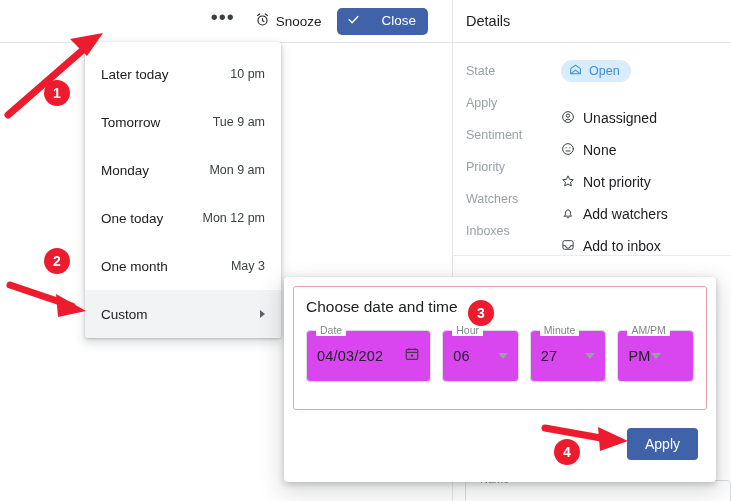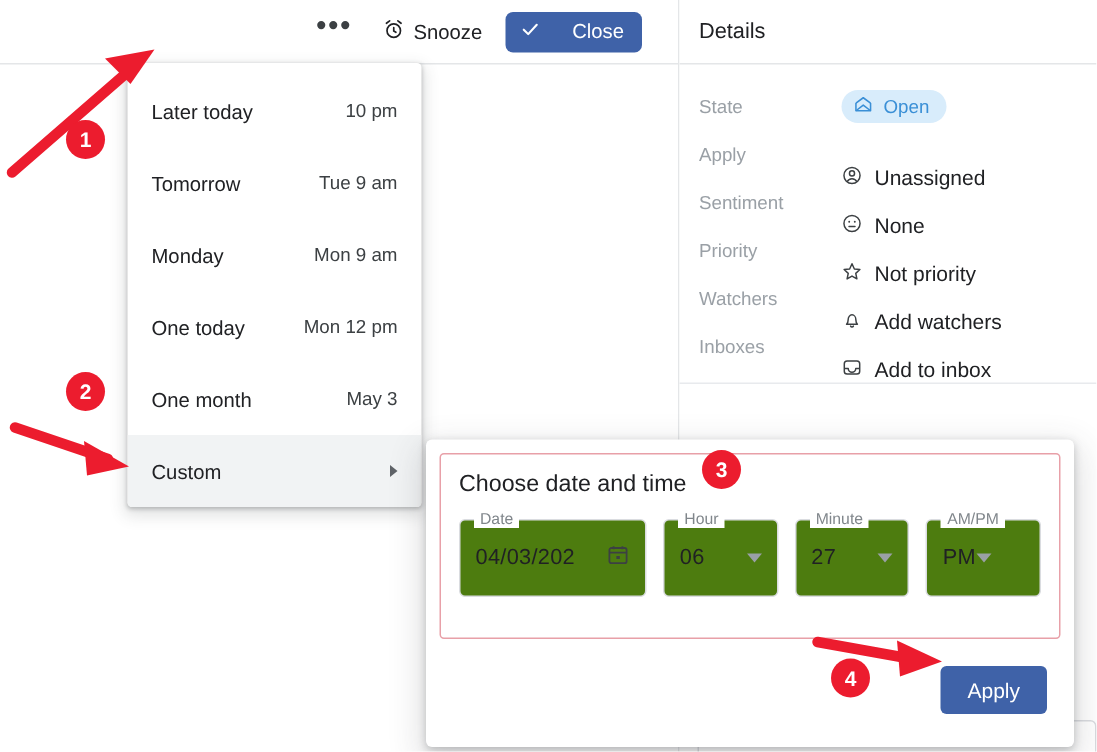--- a/index.html
+++ b/index.html
@@ -78,31 +78,30 @@
   .name-legend {
     position:absolute; left:10px; top:-8px; background:#fff; padding:0 4px;
     font-size:11px; color:#80868b;
   }
 
   
   .dt-dialog {
     position:absolute; left:284px; top:277px; width:432px; height:205px;
     background:#fff; border-radius:4px;
     box-shadow: 0 2px 6px rgba(60,64,67,.28), 0 8px 22px 4px rgba(60,64,67,.16);
-    margin-top: 16px;
   }
   .dt-inner {
     position:absolute; left:9px; top:9px; width:414px; height:124px;
     border:1.5px solid #e8a0a8; border-radius:3px; padding:11px 12px 0 12px;
   }
   .dt-title { font-size:15.5px; color:#202124; display:flex; align-items:center; gap:10px; }
   .fields { display:flex; gap:11px; margin-top:14px; }
   .fld {
     position:relative; height:52px; border:1px solid #dadce0; border-radius:4px;
-    display:flex; align-items:center; padding:0 10px; background:#4d7c0f;
+    display:flex; align-items:center; padding:0 10px; background:#d946ef;
   }
   .fld .legend {
     position:absolute; left:9px; top:-7px; background:#fff; padding:0 4px;
     font-size:10.5px; color:#80868b;
   }
   .fld .value { font-size:14.5px; color:#202124; letter-spacing:.2px; }
   .fld.date  { width:126px; justify-content:space-between; }
   .fld.hour  { width:77px; justify-content:space-between; }
   .fld.minute{ width:77px; justify-content:space-between; }
   .fld.ampm  { width:77px; justify-content:flex-start; }

